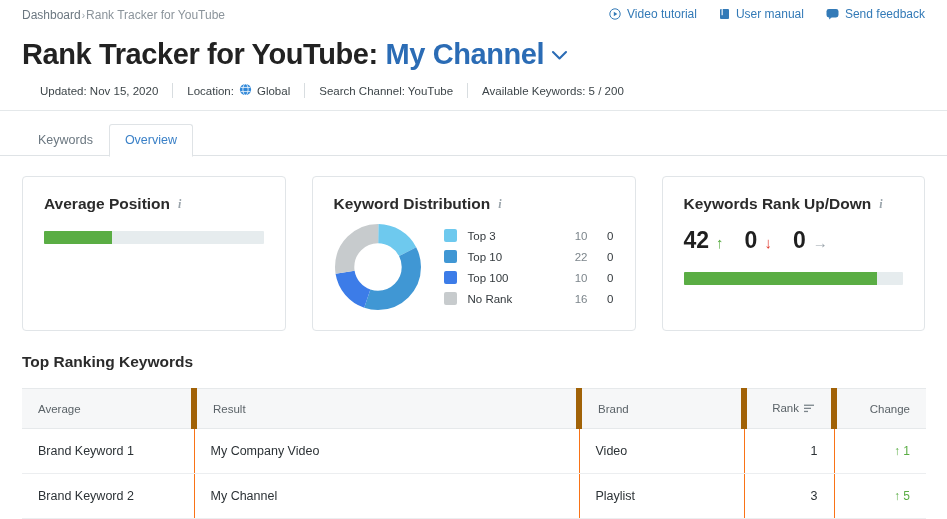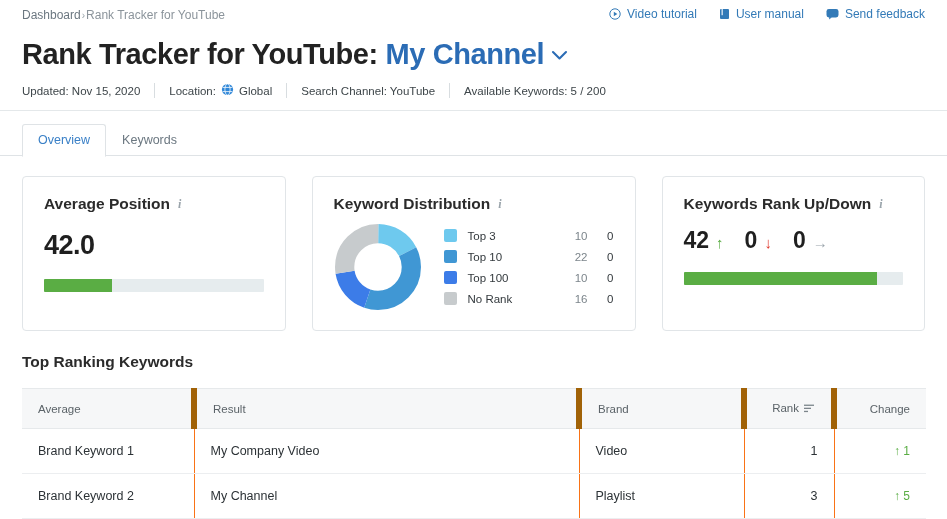--- a/index.html
+++ b/index.html
@@ -22,21 +22,21 @@
   .toplink { display: flex; align-items: center; gap: 6px; font-size: 12px; color: #337ab7; text-decoration: none; white-space: nowrap; }
   .toplink svg { display: block; }
 
   
   .title-wrap { padding: 2px 22px 0 22px; }
   h1 { font-size: 29px; font-weight: 700; letter-spacing: -0.4px; line-height: 38px; color: #222222; }
   h1 .chan { color: #2b6cb5; }
   .chev { display: inline-block; margin-left: 6px; vertical-align: 3px; }
 
   
-  .metarow { display: flex; align-items: center; padding: 10px 22px 12px 22px; font-size: 11.5px; color: #3d4549; }
+  .metarow { display: flex; align-items: center; padding: 10px 22px 12px 22px; font-size: 11.5px; color: #3d4549; margin-left: 18px; }
   .meta { display: flex; align-items: center; gap: 5px; white-space: nowrap; }
   .meta-sep { width: 1px; height: 15px; background: #d8dde0; margin: 0 14px; }
 
   .divider { height: 1px; background: #e4e8ea; width: 100%; }
 
   
   .tabs { display: flex; padding: 12px 22px 0 22px; position: relative; }
   .tab { font-size: 12.5px; padding: 8px 15px 9px 15px; color: #6b7780; cursor: pointer; border: 1px solid transparent; border-radius: 3px 3px 0 0; position: relative; top: 1px; }
   .tab.active { color: #3a80c7; background: #fff; border-color: #dfe3e6; border-bottom-color: #fff; }
   .tabs-line { height: 1px; background: #dfe3e6; margin-top: -1px; }
@@ -155,33 +155,32 @@
   </span>
   <span class="meta-sep"></span>
   <span class="meta">Search Channel: YouTube</span>
   <span class="meta-sep"></span>
   <span class="meta">Available Keywords: 5 / 200</span>
 </div>
 
 <div class="divider"></div>
 
 <div class="tabs">
+  <div class="tab">Keywords</div>
   <div class="tab active">Overview</div>
-  <div class="tab">Keywords</div>
 </div>
 <div class="tabs-line"></div>
 
 <div class="cards">
 
   <div class="card">
     <div class="card-title">
       <span>Average Position</span>
       <span class="info-i">i</span>
     </div>
-    <div class="big-num">42.0</div>
     <div class="bar-track">
       <div class="bar-fill" id="ap-fill" style="width: 31%; background: rgb(90, 173, 68);"></div>
     </div>
   </div>
 
   <div class="card">
     <div class="card-title">
       <span>Keyword Distribution</span>
       <span class="info-i">i</span>
     </div>

